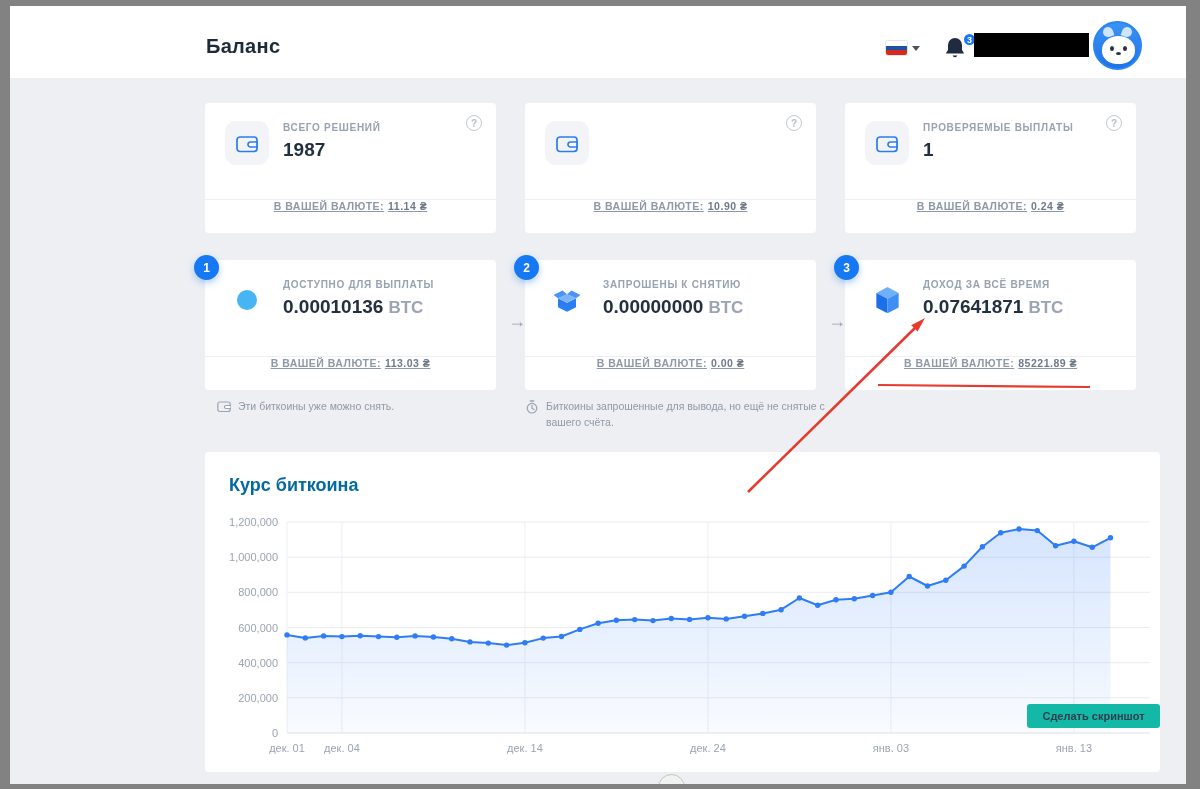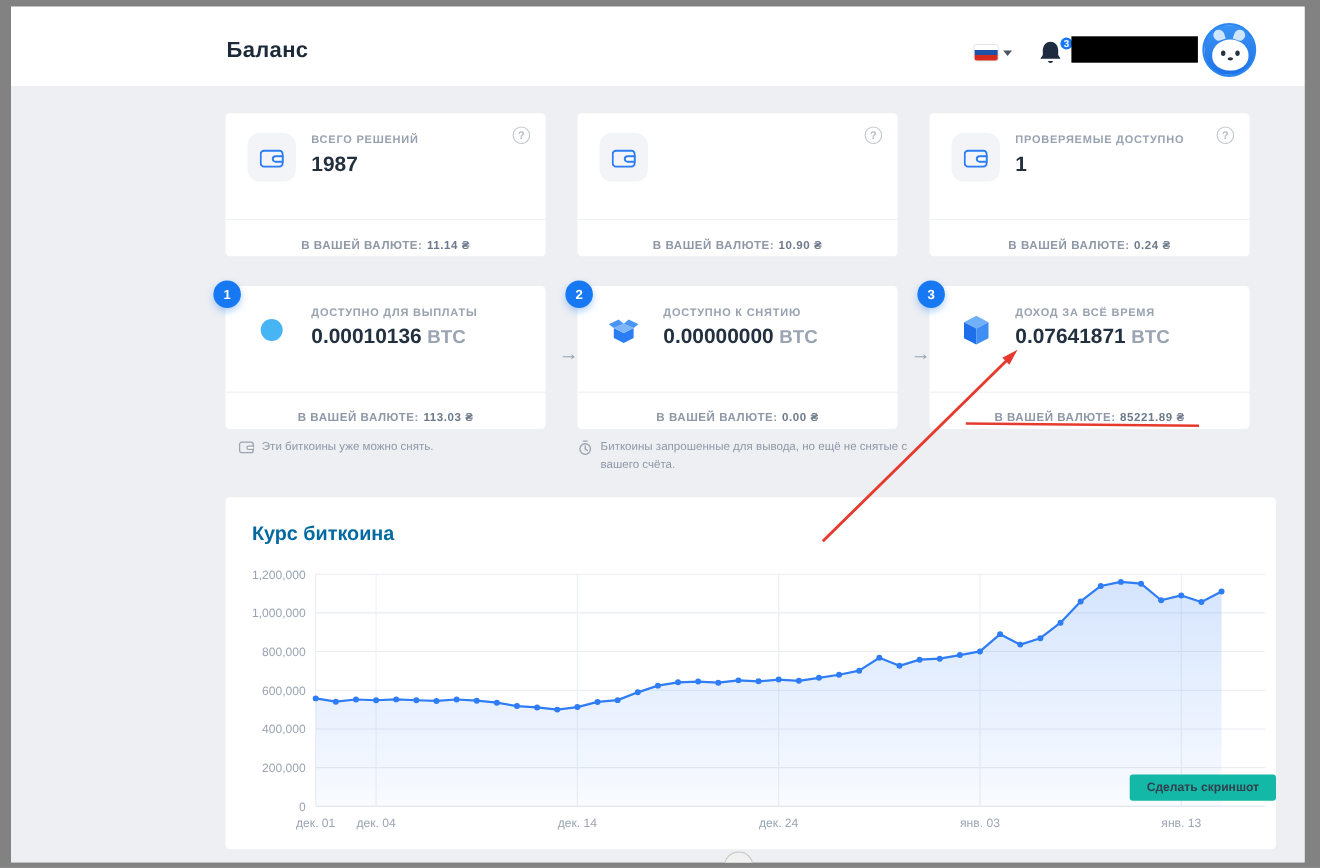--- a/index.html
+++ b/index.html
@@ -39,22 +39,22 @@
   .content { position:absolute; left:0; top:72px; width:100%; height:706px; background:#edeff3; }
 
   .card { position:absolute; background:#fff; border-radius:4px; width:291px; height:130px; }
   .card-top { position:relative; padding:18px 18px 0 20px; display:flex; gap:14px; height:96px; }
   .icon-box { width:44px; height:44px; border-radius:11px; background:#f2f4f8; display:flex; align-items:center; justify-content:center; flex:none; }
   .card-label { font-size:10px; font-weight:700; color:#98a2b0; letter-spacing:.7px; margin-top:1px; white-space:nowrap; }
   .card-value { font-size:19px; font-weight:700; color:#22303f; margin-top:6px; }
   .btc-unit { color:#9aa4b2; font-weight:700; font-size:17px; margin-left:5px; }
   .help { position:absolute; right:14px; top:12px; width:16px; height:16px; border:1.5px solid #c1c8d2; border-radius:50%;
     color:#b6bdc9; font-size:10px; font-weight:700; display:flex; align-items:center; justify-content:center; cursor:pointer; }
-  .card-footer { border-top:1px solid #edeff3; height:30px; display:flex; align-items:flex-end; justify-content:center;
-    font-size:10.5px; font-weight:700; color:#8e98a7; letter-spacing:.5px; gap:4px; }
+  .card-footer { border-top:1px solid #edeff3; height:30px; display:flex; align-items:flex-start; justify-content:center;
+    font-size:10.5px; font-weight:700; color:#8e98a7; letter-spacing:.5px; gap:4px;text-decoration:underline; }
   .card-footer .fv { color:#6e7a8c; }
   .step-badge { position:absolute; left:-11px; top:-5px; width:25px; height:25px; border-radius:50%;
     background:#1678f2; color:#fff; font-size:12px; font-weight:700;
     display:flex; align-items:center; justify-content:center; box-shadow:0 3px 7px rgba(22,120,242,.35); z-index:3; }
   .dot-icon { width:20px; height:20px; border-radius:50%; background:#47b4f4; }
   .flow-arrow { position:absolute; font-size:18px; color:#98a2b0; }
   .note { position:absolute; display:flex; gap:7px; font-size:10.5px; color:#8f99a8; line-height:1.5; }
   .note svg { flex:none; margin-top:1px; }
 
   
@@ -144,21 +144,21 @@
 
   <div class="card" style="left:835px; top:97px;">
     <div class="card-top">
       <div class="icon-box">
         <svg width="22" height="19" viewBox="0 0 22 19">
           <rect x="1" y="3" width="20" height="14.5" rx="3" fill="none" stroke="#2a7df2" stroke-width="1.7"></rect>
           <path d="M14.5 8h6.5v5h-6.5a2.5 2.5 0 0 1 0-5z" fill="#fff" stroke="#2a7df2" stroke-width="1.7"></path>
         </svg>
       </div>
       <div>
-        <div class="card-label">ПРОВЕРЯЕМЫЕ ДОСТУПНО</div>
+        <div class="card-label">ПРОВЕРЯЕМЫЕ ВЫПЛАТЫ</div>
         <div class="card-value">1</div>
       </div>
       <div class="help">?</div>
     </div>
     <div class="card-footer">
       <span>В ВАШЕЙ ВАЛЮТЕ:</span>
         <span class="fv">0.24 ₴</span>
     </div>
   </div>
 
@@ -188,21 +188,21 @@
     <div class="card-top">
       <div class="icon-box" style="background:transparent;">
         <svg width="30" height="27" viewBox="0 0 26 24">
           <path d="M5 10l8 4 8-4v8l-8 4-8-4z" fill="#2a7df2"></path>
           <path d="M5 10l8 4 8-4-8-3.5z" fill="#7db6f8"></path>
           <path d="M5 10L1 7l8-4 4 3.5z" fill="#4a94f5"></path>
           <path d="M21 10l4-3-8-4-4 3.5z" fill="#4a94f5"></path>
         </svg>
       </div>
       <div>
-        <div class="card-label">ДОСТУПНО К СНЯТИЮ</div>
+        <div class="card-label">ЗАПРОШЕНЫ К СНЯТИЮ</div>
         <div class="card-value">
           <span>0.00000000</span><span class="btc-unit">BTC</span>
         </div>
       </div>
     </div>
     <div class="card-footer">
       <span>В ВАШЕЙ ВАЛЮТЕ:</span>
         <span class="fv">0.00 ₴</span>
     </div>
   </div>

